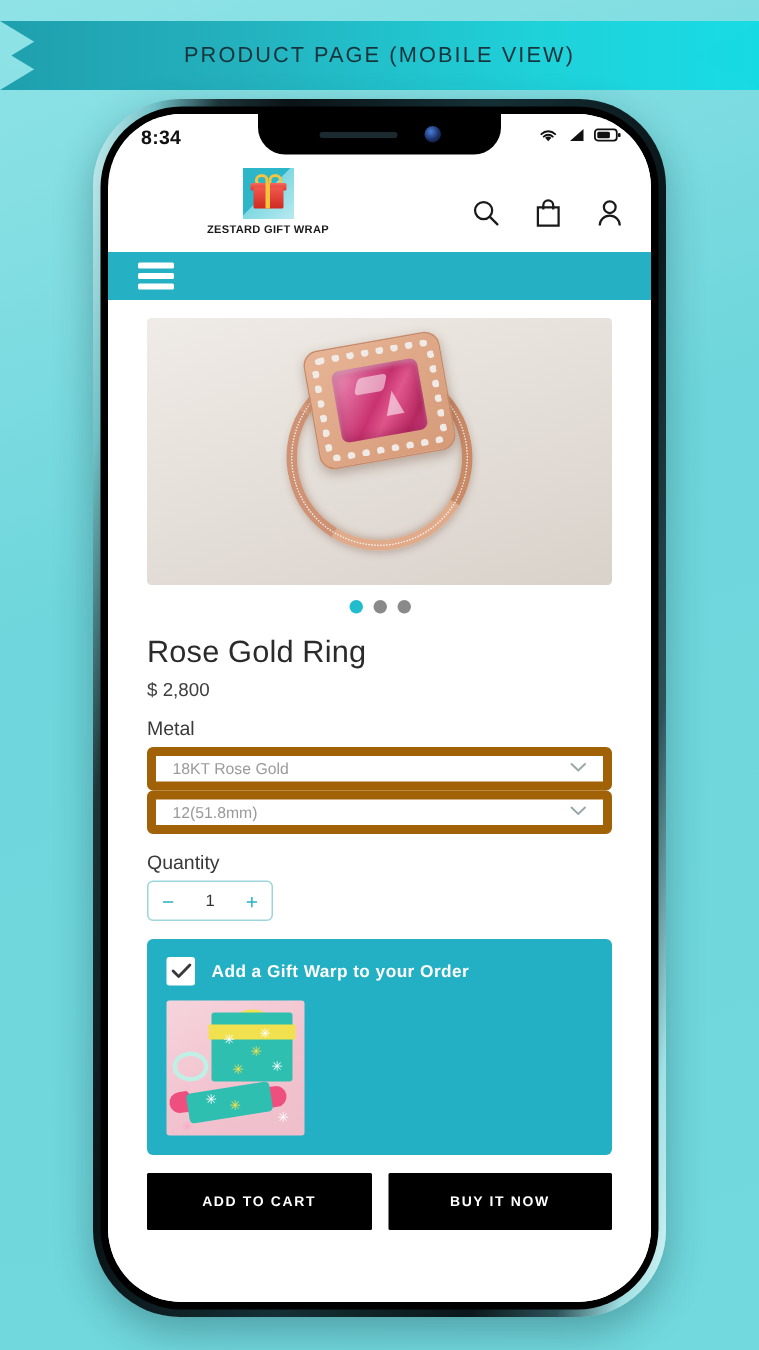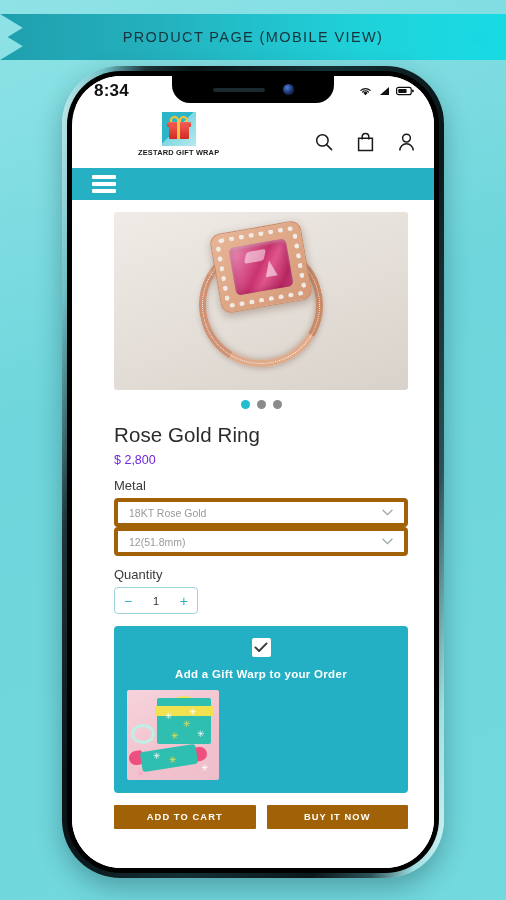--- a/index.html
+++ b/index.html
@@ -71,21 +71,21 @@
     background: linear-gradient(270deg,#b9e4e7,#8fd0d5);
     border-radius: 0 2px 2px 0;
   }
 
   
   .statusbar {
     position: relative; height: 30px; background: #fff;
     display: flex; align-items: center; justify-content: space-between;
     padding: 0 20px 0 22px;
   }
-  .clock { font-size: 17px; font-weight: 700; color: #111; letter-spacing: .2px; }
+  .clock { font-size: 13px; font-weight: 700; color: #111; letter-spacing: .2px; }
   .status-icons { display: flex; align-items: center; gap: 6px; }
   .notch {
     position: absolute; top: 0; left: 50%; transform: translateX(-50%);
     width: 162px; height: 27px; background: #000;
     border-radius: 0 0 18px 18px;
     display: flex; align-items: center; justify-content: center; gap: 18px;
   }
   .speaker { width: 52px; height: 4px; background: #1b2a2e; border-radius: 3px; }
   .camera {
     width: 11px; height: 11px; border-radius: 50%;
@@ -115,21 +115,21 @@
   .brand-name { font-size: 7.4px; font-weight: 700; letter-spacing: .2px; color: #1a1a1a; white-space: nowrap; }
   .header-icons { display: flex; align-items: center; gap: 22px; margin-top: 20px; }
   .hicon { cursor: pointer; line-height: 0; }
 
   
   .navbar { background: #25b0c4; height: 32px; display: flex; align-items: center; padding-left: 20px; }
   .hamburger { width: 24px; display: flex; flex-direction: column; gap: 3.5px; cursor: pointer; }
   .hamburger span { display: block; height: 3.4px; background: #fff; border-radius: 1px; }
 
   
-  .content { background: #fff; padding: 12px 0 0 16px; height: calc(100% - 124px); overflow: hidden; }
+  .content { background: #fff; padding: 12px 0 0 0; height: calc(100% - 124px); overflow: hidden; }
 
   
   .gallery { padding: 0 26px; }
   .product-img {
     width: 100%; height: 178px; border-radius: 3px; position: relative; overflow: hidden;
     background: linear-gradient(160deg,#efebe6 0%, #e6e0da 45%, #d9d2cb 100%);
   }
   .ring-band {
     position: absolute; left: 50%; top: 52%; transform: translate(-50%,-50%) rotate(-14deg);
     width: 124px; height: 124px; border-radius: 50%;
@@ -168,41 +168,41 @@
     width: 0; height: 0; border-left: 6px solid transparent; border-right: 6px solid transparent;
     border-bottom: 16px solid rgba(255,255,255,.55);
   }
   .dots { display: flex; justify-content: center; gap: 7px; margin-top: 10px; }
   .dot { width: 9px; height: 9px; border-radius: 50%; background: #8a8a8a; cursor: pointer; }
   .dot.active { background: #21bccd; }
 
   
   .info { padding: 14px 26px 0 26px; }
   .p-title { font-size: 20.5px; color: #2b2b2b; font-weight: 400; letter-spacing: .1px; }
-  .p-price { font-size: 12.5px; color: #6d28d9; margin-top: 6px; }
+  .p-price { font-size: 12.5px; color: #404040; margin-top: 6px; }
   .field-label { font-size: 13px; color: #3a3a3a; margin: 11px 0 5px 0; }
   .select {
-    width: 100%; height: 29px; border: 4px solid #a16207; border-radius: 4px;
+    width: 100%; height: 29px; border: 6px solid #a16207; border-radius: 4px;
     background: #fff; display: flex; align-items: center; justify-content: space-between;
     padding: 0 11px; cursor: pointer;
   }
   .select span.val { font-size: 10.5px; color: #9a9a9a; }
   .chev { color: #9aa6a8; font-size: 10px; line-height: 1; }
   .qty {
     width: 84px; height: 27px; border: 1px solid #9cd6dc; border-radius: 4px;
     display: flex; align-items: center; justify-content: space-between; padding: 0 9px; margin-top: 2px;
   }
   .qty .sgn { color: #2bb3c4; font-size: 14px; cursor: pointer; line-height: 1; user-select: none; }
   .qty .num { font-size: 11px; color: #333; }
 
   
   .giftwrap {
     margin: 12px 26px 0 26px; background: #24b0c4; border-radius: 4px; padding: 12px 13px 13px 13px;
   }
-  .gw-head { display: flex; align-items: center; gap: 11px; flex-direction: column; }
+  .gw-head { display: flex; align-items: center; gap: 11px; }
   .gw-check {
     width: 19px; height: 19px; background: #fff; border-radius: 2px;
     display: flex; align-items: center; justify-content: center; cursor: pointer;
   }
   .gw-check svg { display: block; }
   .gw-title { font-size: 11.5px; color: #fff; font-weight: 700; letter-spacing: .3px; }
   .gw-select {
     margin-top: 11px; height: 27px; background: #fff; border-radius: 2px;
     display: flex; align-items: center; justify-content: space-between; padding: 0 11px; cursor: pointer;
   }
@@ -234,21 +234,21 @@
   .star.w { color: #ffffff; }
   .star.p { color: #f7a8c4; }
   .gw-note {
     flex: 1; background: #fff; border-radius: 2px; padding: 9px 11px;
     font-size: 10.5px; font-style: italic; color: #2d2d2d;
   }
 
   
   .cta { display: flex; gap: 11px; padding: 12px 26px 0 26px; }
   .btn {
-    flex: 1; height: 24px; background: #a16207; color: #fff; border: none; border-radius: 1px;
+    flex: 1; height: 38px; background: #000000; color: #fff; border: none; border-radius: 1px;
     font-size: 9.3px; letter-spacing: 1.1px; font-weight: 700; cursor: pointer;
     font-family: "Liberation Sans", sans-serif;
   }
 </style>
 </head>
 <body>
 
 <div class="banner-wrap">
   <div class="banner"></div>
   <div class="banner-inner"></div>

